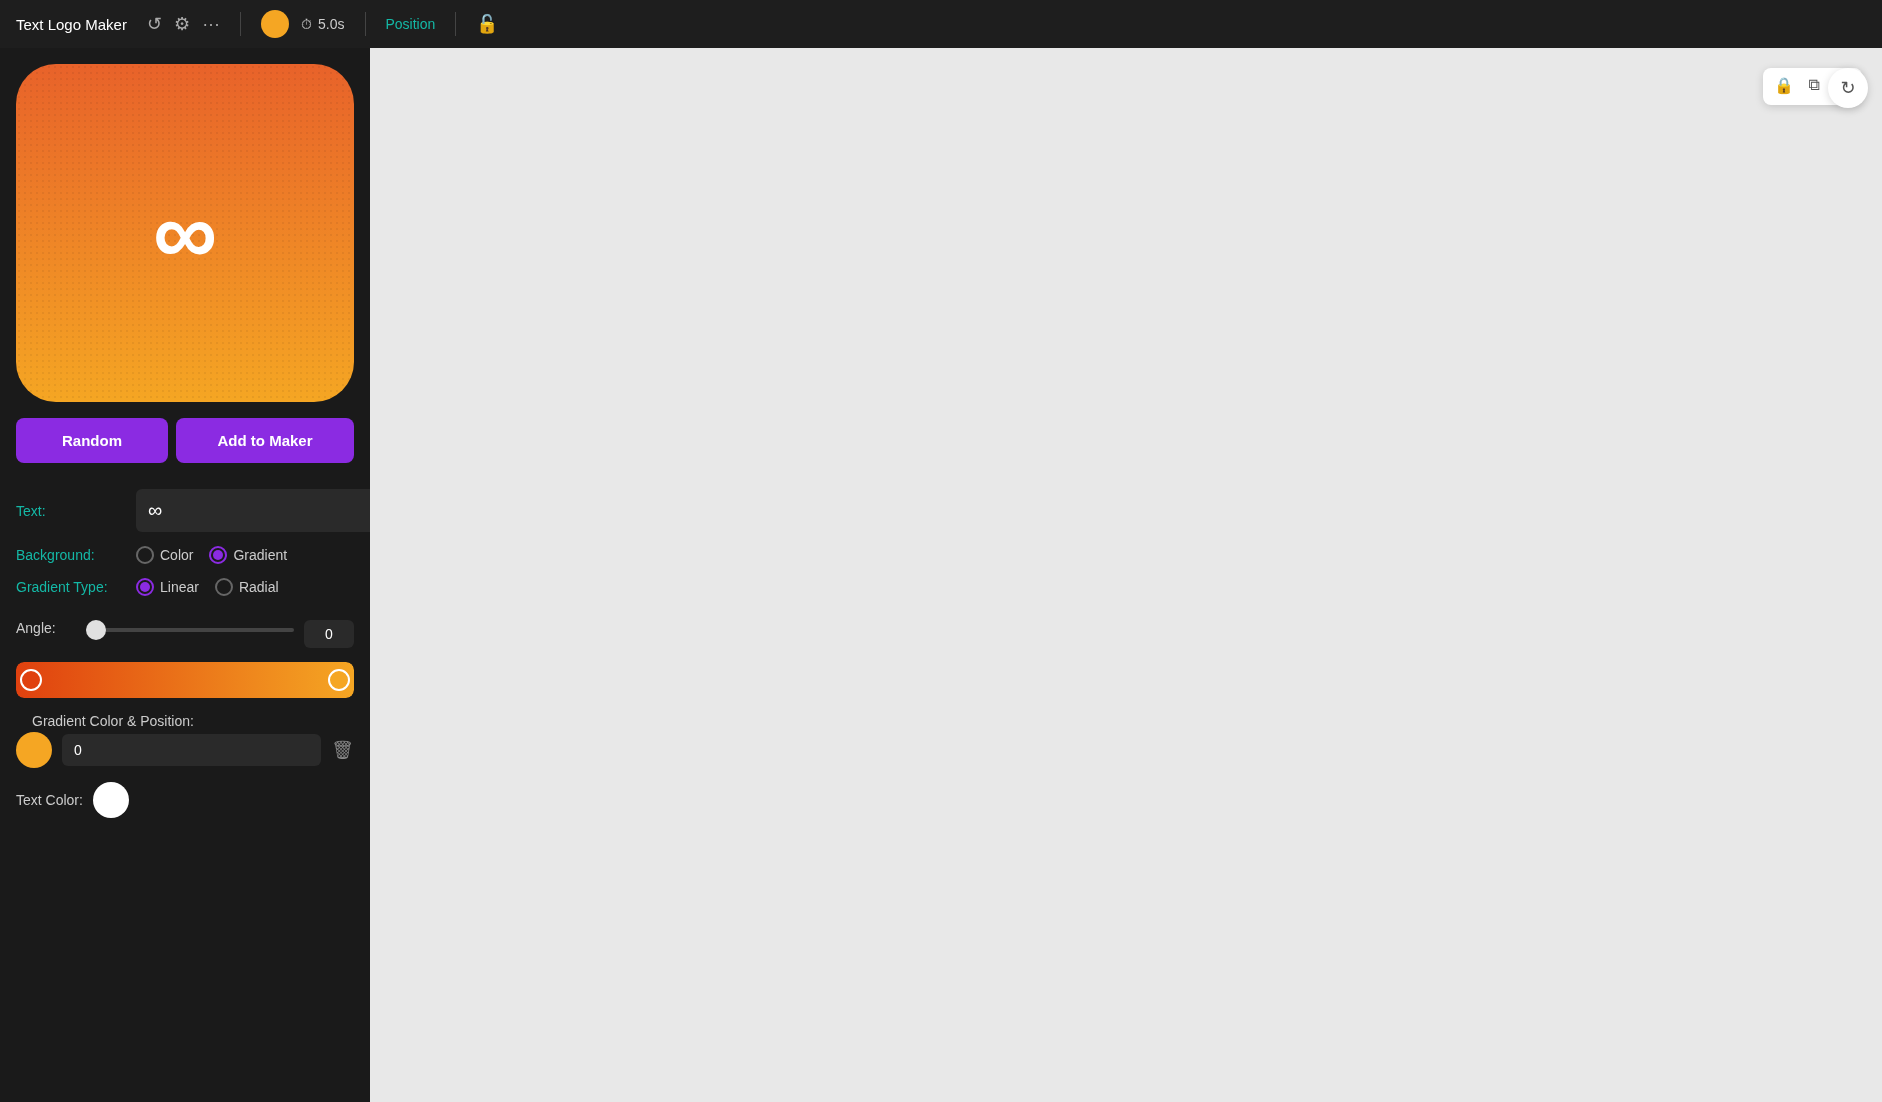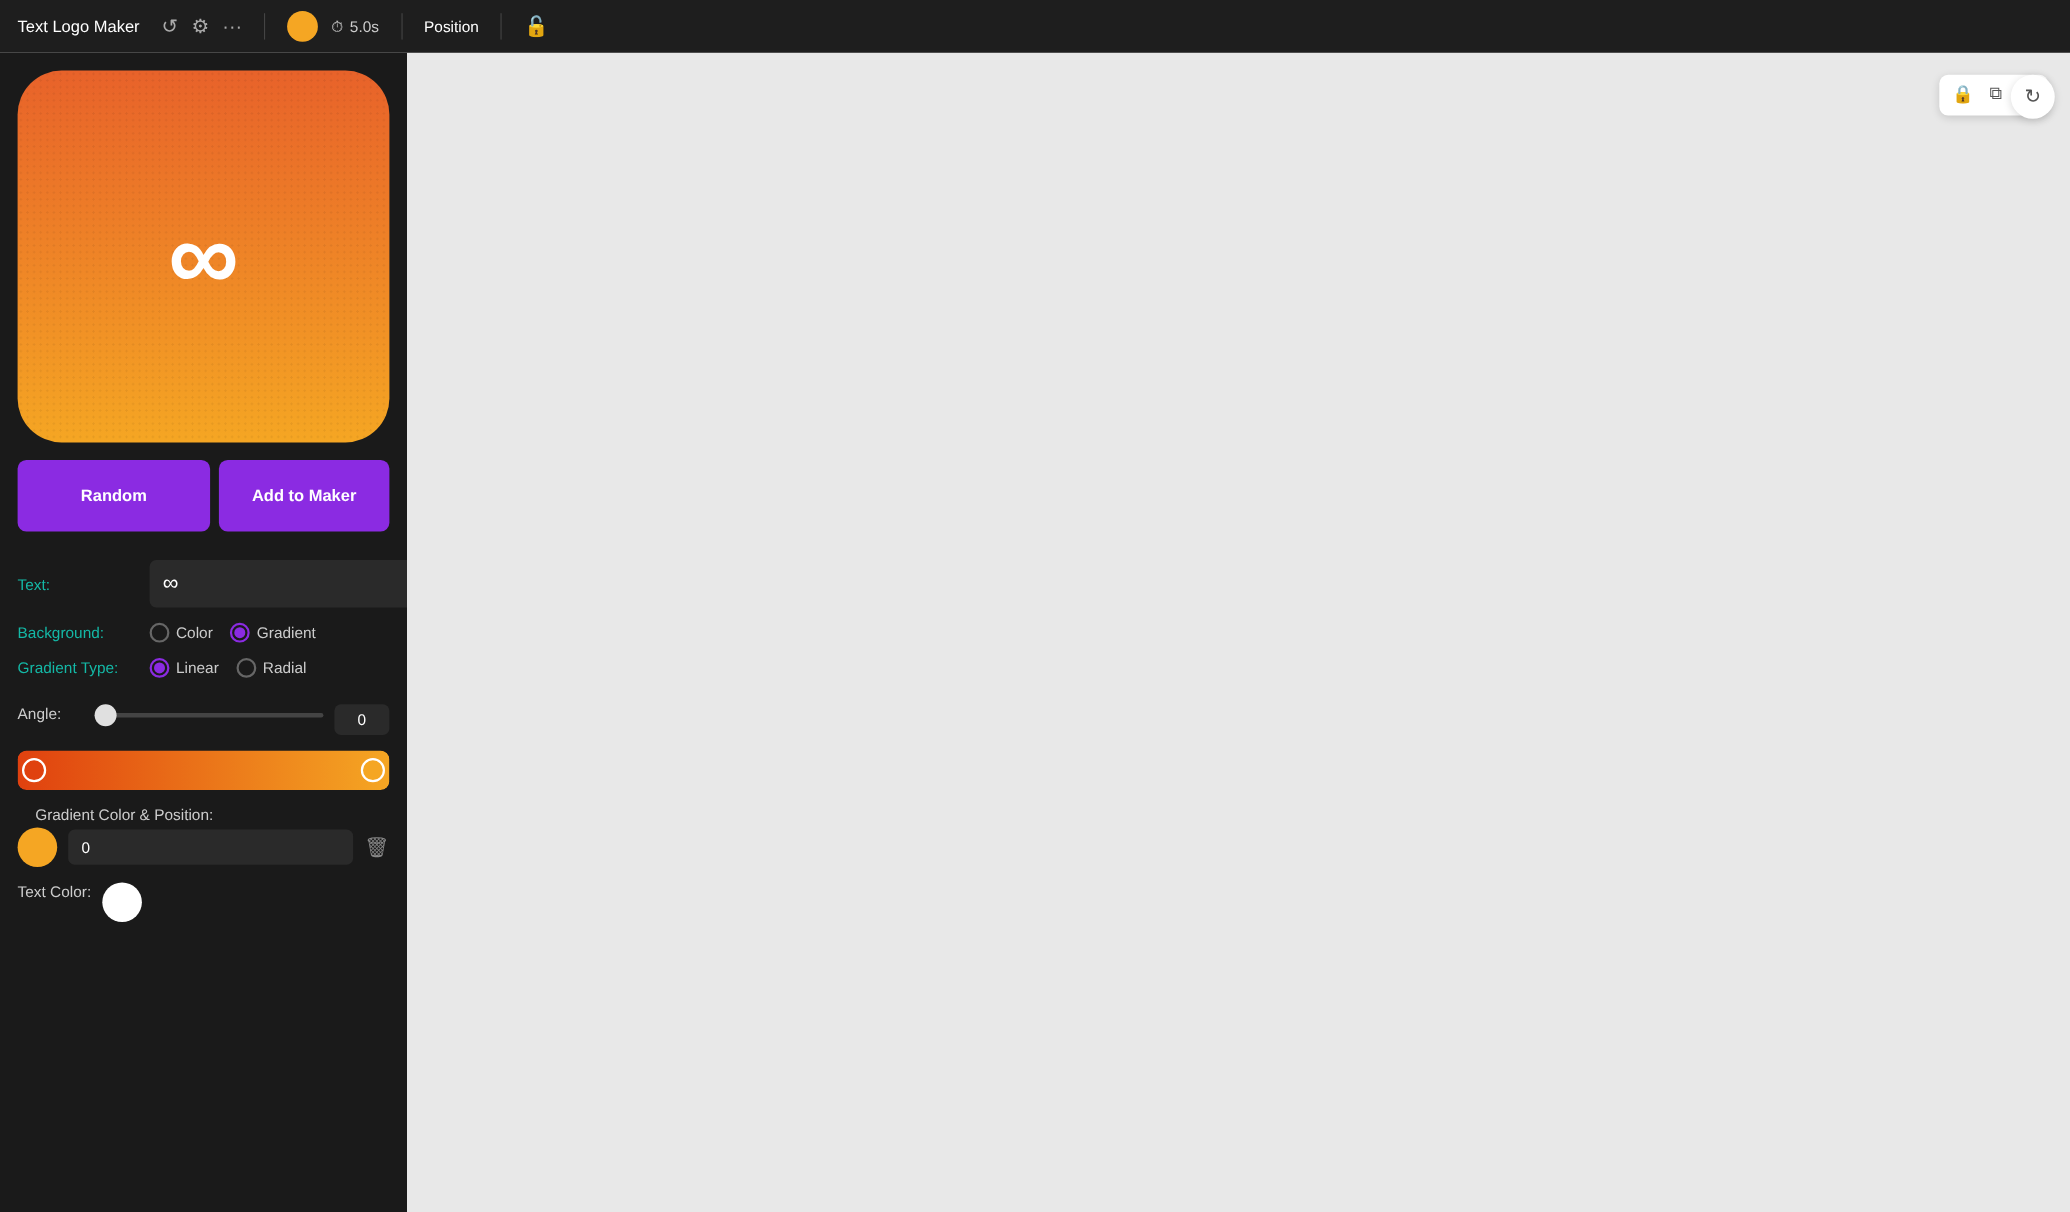--- a/index.html
+++ b/index.html
@@ -41,21 +41,21 @@
     }
     .topbar-time {
       display: flex;
       align-items: center;
       gap: 6px;
       color: #ccc;
       font-size: 14px;
       cursor: pointer;
     }
     .topbar-position {
-      color: #ffffff;
+      color: #14b8a6;
       font-size: 14px;
       cursor: pointer;
     }
     .topbar-lock {
       color: #ccc;
       font-size: 18px;
       cursor: pointer;
     }
 
     
@@ -114,21 +114,21 @@
       gap: 8px;
       padding: 0 16px 16px;
     }
 
     .btn-random {
       flex: 1;
       background: #8b2be2;
       color: white;
       border: none;
       border-radius: 8px;
-      padding: 24px;
+      padding: 1px;
       font-size: 15px;
       font-weight: 600;
       cursor: pointer;
     }
 
     .btn-add {
       flex: 1;
       background: #8b2be2;
       color: white;
       border: none;
@@ -329,20 +329,21 @@
     }
 
     .delete-icon {
       color: #888;
       font-size: 18px;
       cursor: pointer;
     }
 
     .text-color-row {
       display: flex;
+      align-items: center;
       gap: 10px;
       padding: 0 16px;
       margin-bottom: 4px;
     }
 
     .text-color-label {
       color: #ccc;
       font-size: 14px;
     }
 

